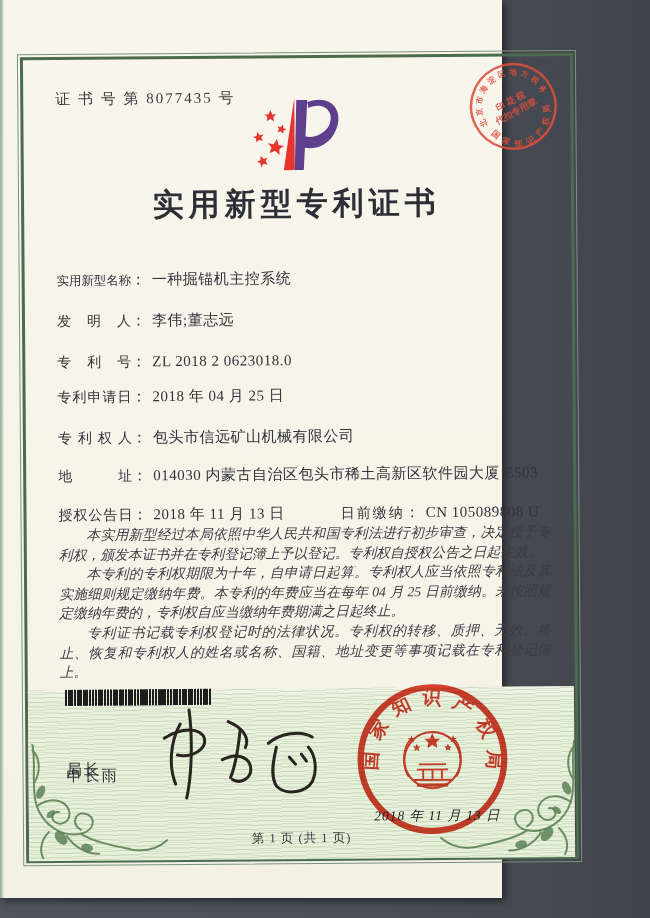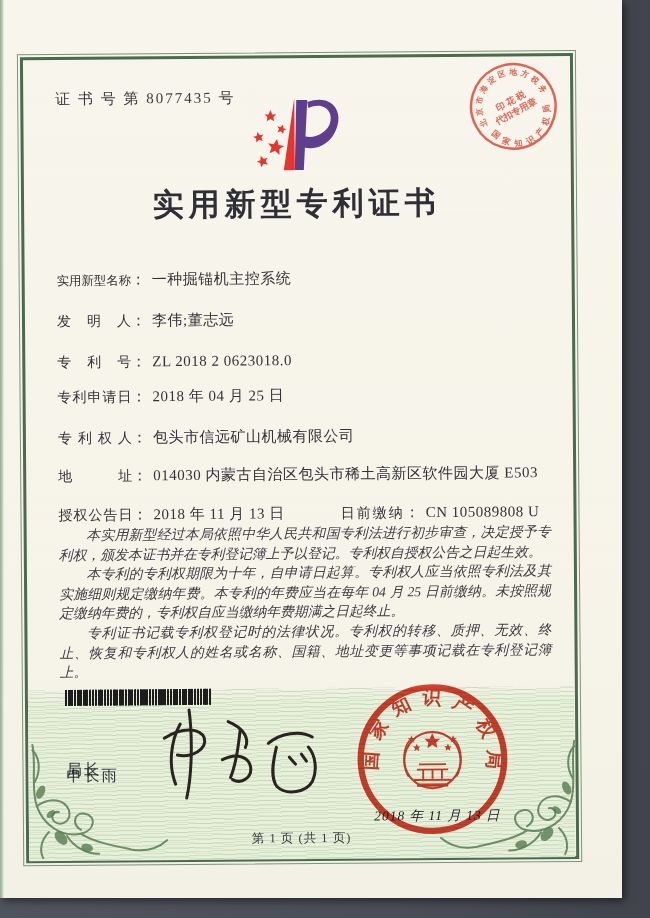--- a/index.html
+++ b/index.html
@@ -2,21 +2,21 @@
 <html><head>
 <meta charset="utf-8">
 <style>
   html,body{margin:0;padding:0;}
   body{
     width:650px;height:918px;position:relative;overflow:hidden;
     background:linear-gradient(90deg,#50545d 0%,#4a4e57 60%,#41444c 100%);
     font-family:"Liberation Serif","DejaVu Serif",serif;
   }
   .paper{
-    position:absolute;left:0;top:0;width:622px;height:898px;
+    position:absolute;left:0;top:0;width:502px;height:898px;
     background:linear-gradient(180deg,#f8f5ec 0%,#f6f3e9 70%,#f3f1e6 100%);
     box-shadow:3px 3px 8px rgba(0,0,0,.5);
   }
   .paper-edge{
     position:absolute;left:0;top:0;width:4px;height:898px;
     background:linear-gradient(90deg,#93ab90,#c9d6c2 70%,rgba(201,214,194,0));
   }
   .tilt{position:absolute;left:0;top:0;width:622px;height:898px;transform:rotate(-0.45deg);transform-origin:311px 449px;}
   .frame-outer{
     position:absolute;left:20px;top:52px;width:557px;height:810px;

